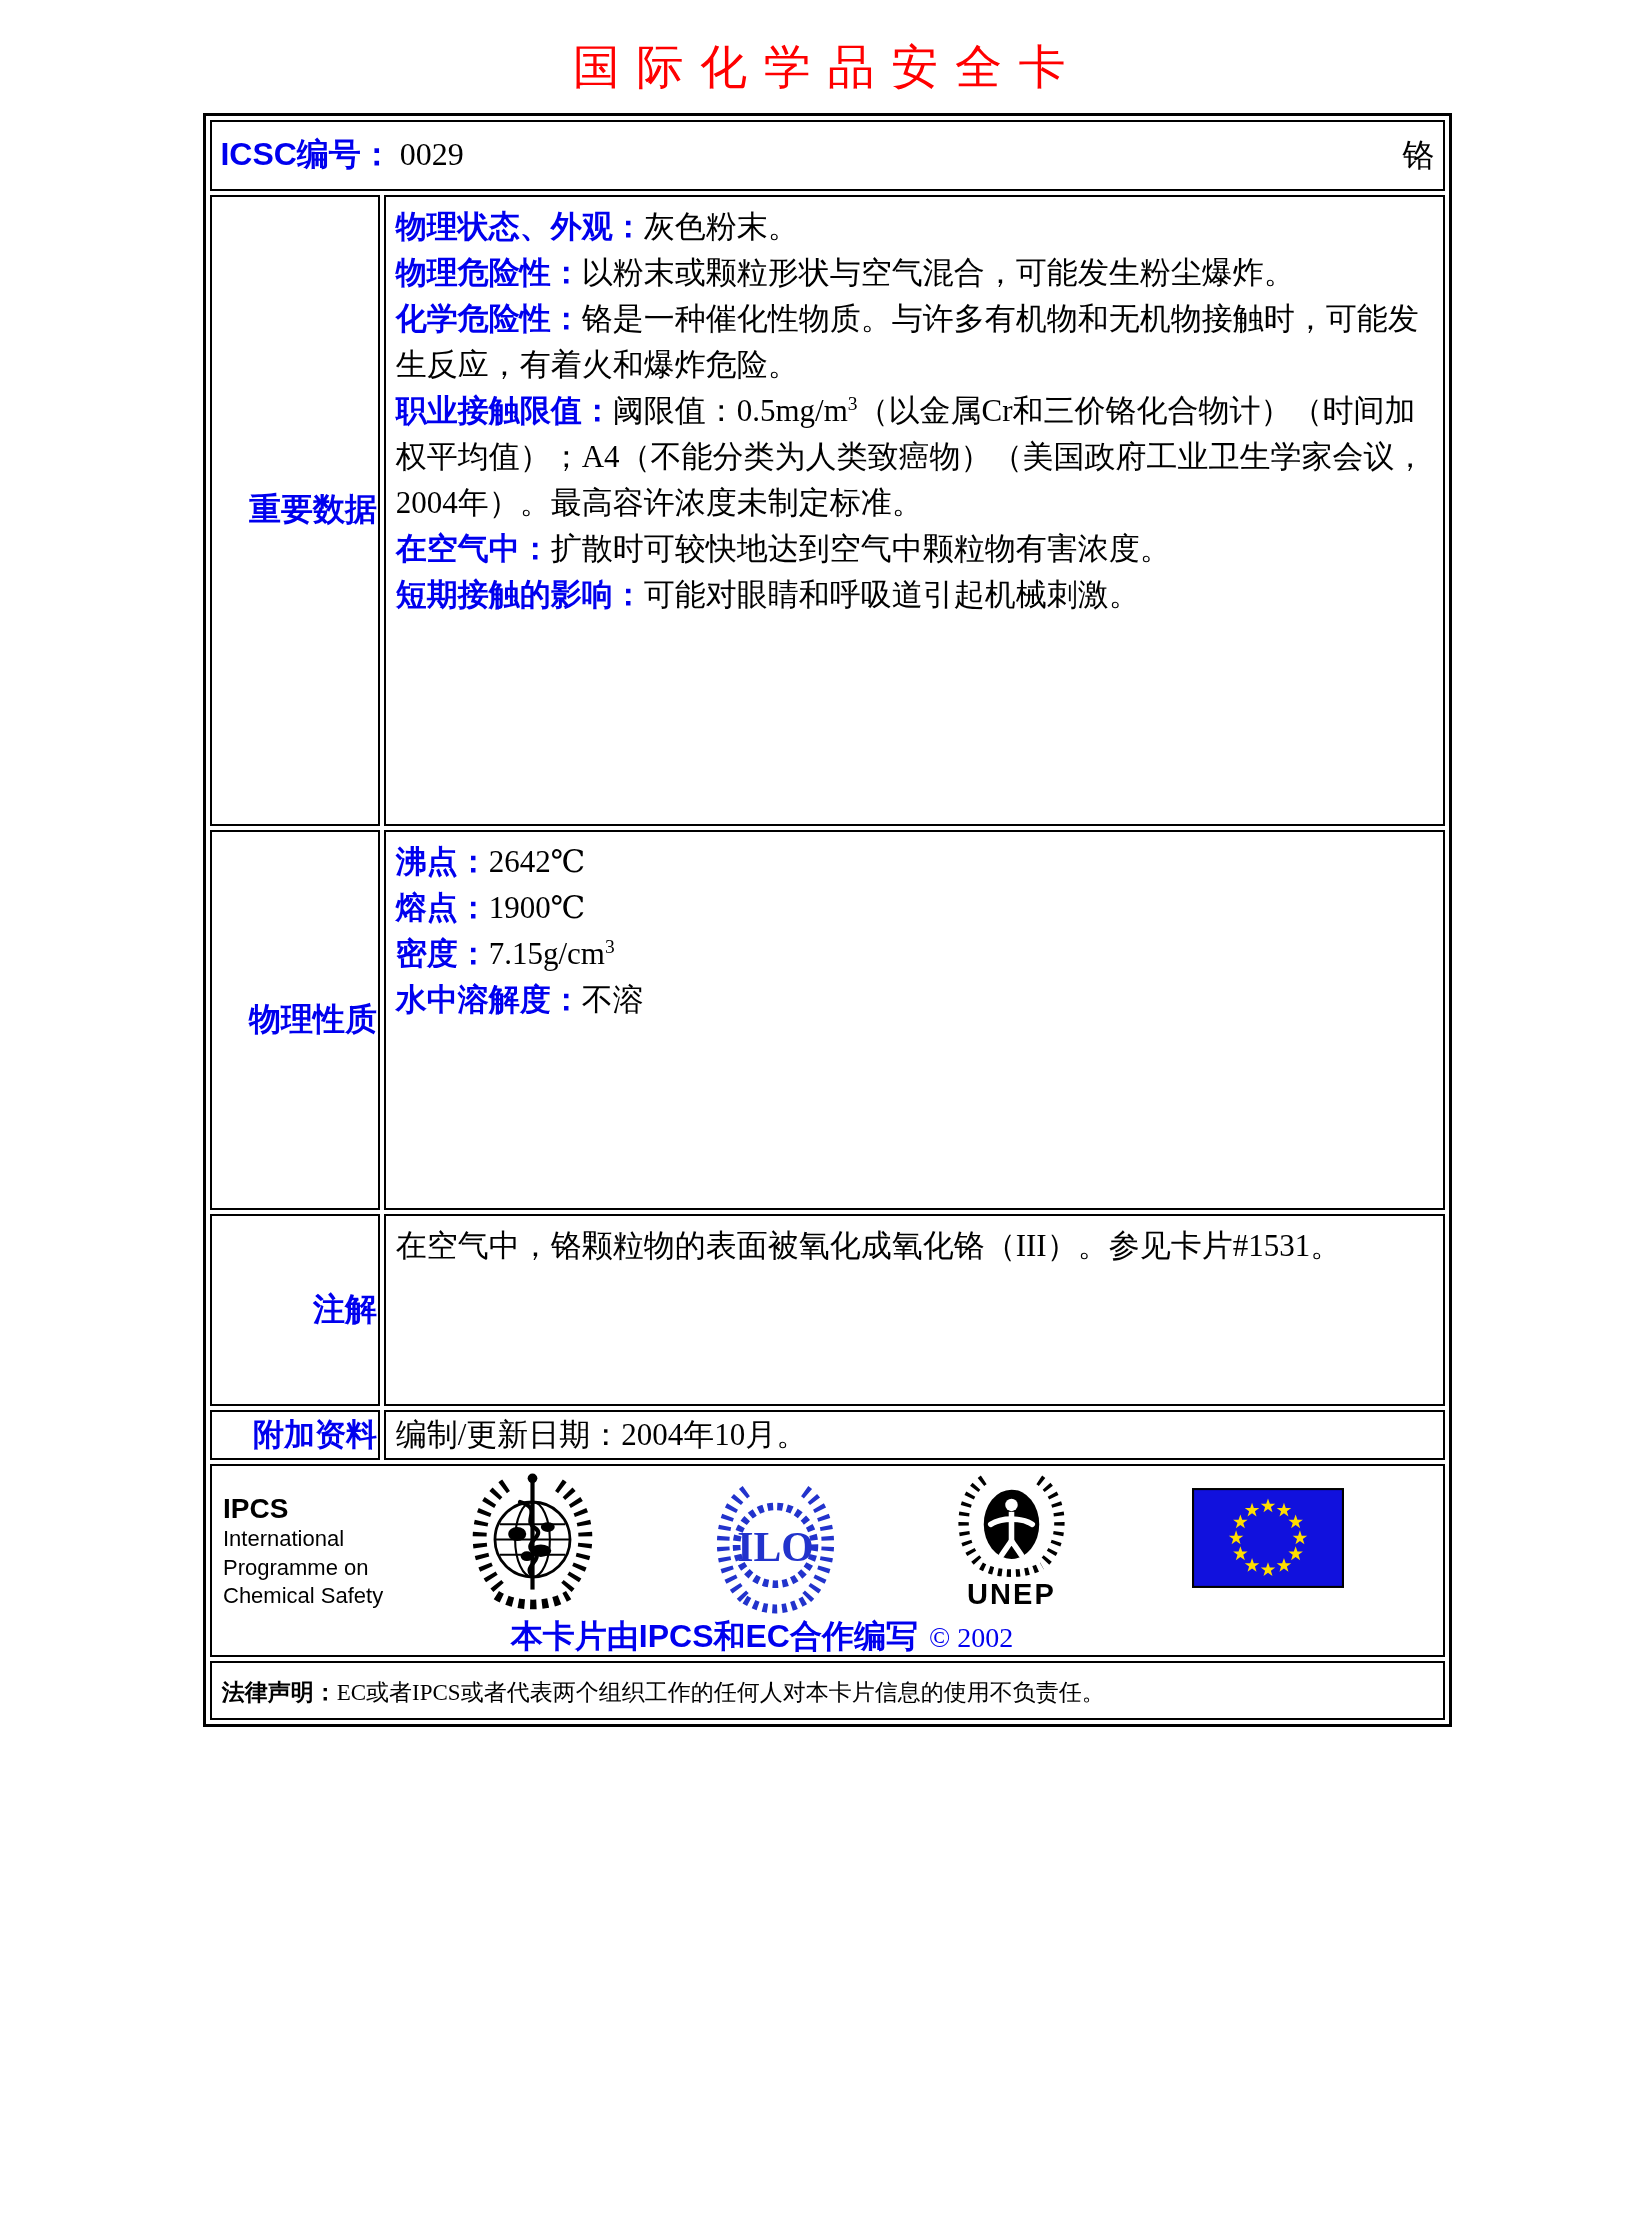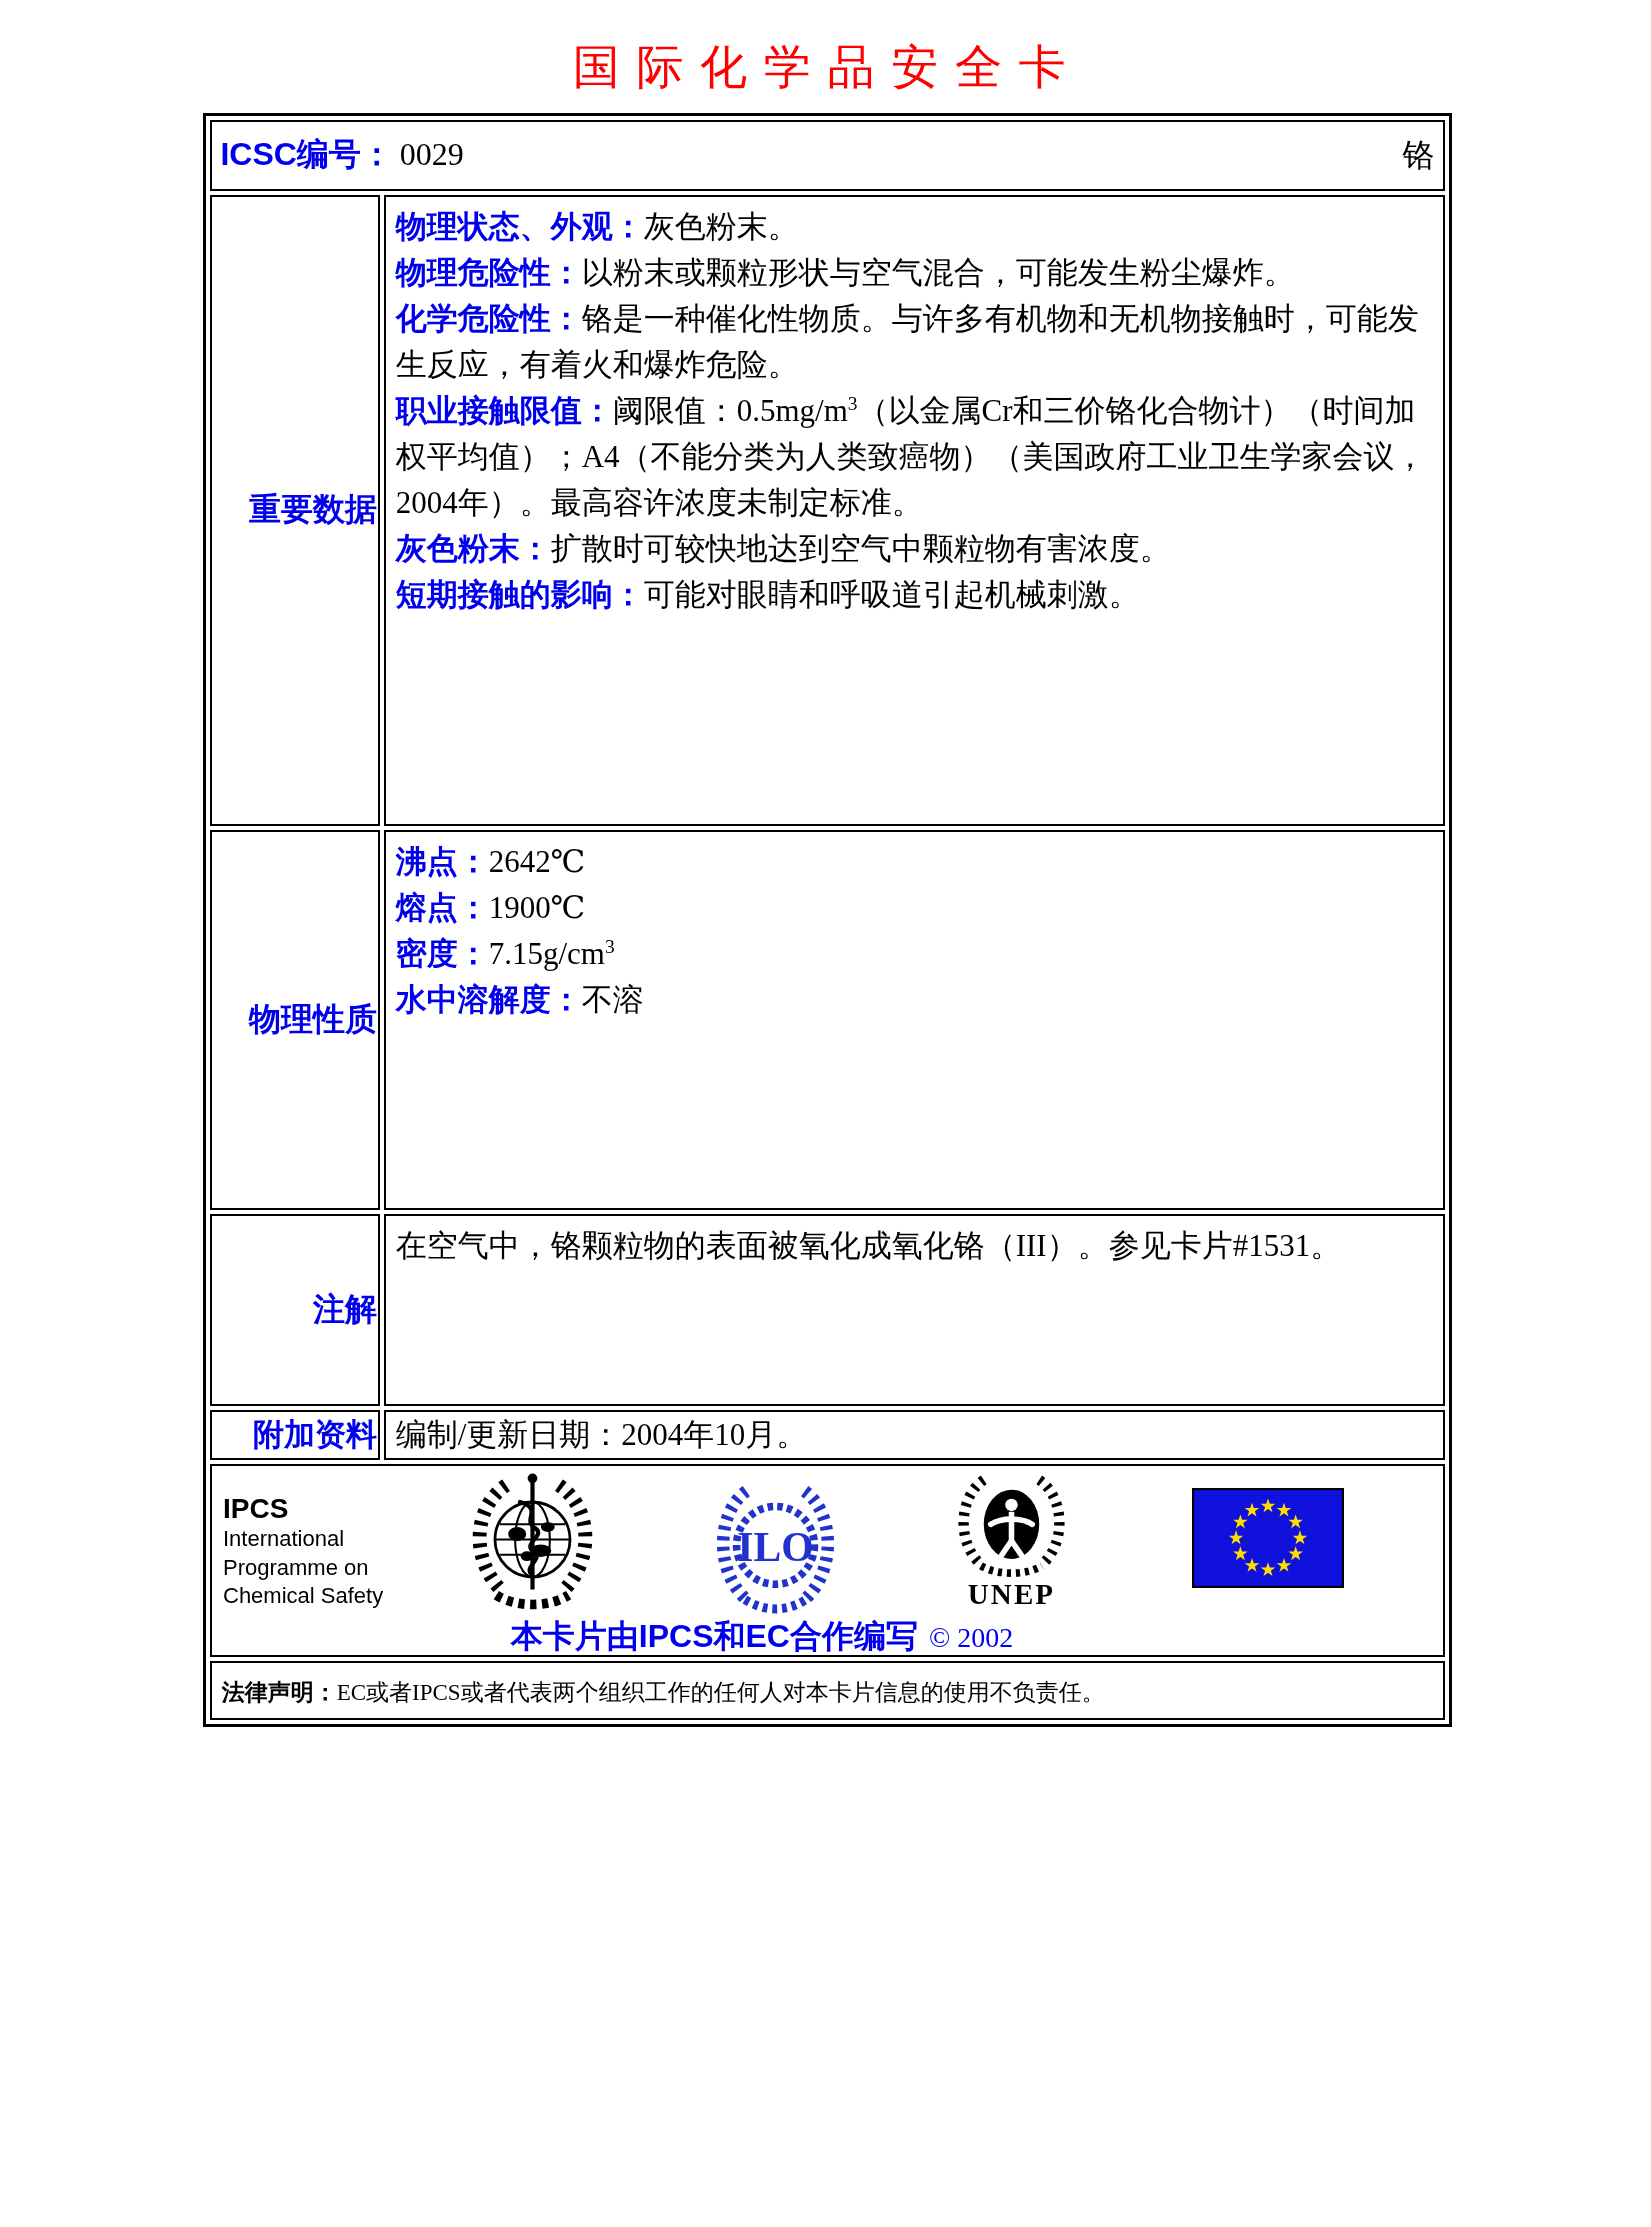--- a/index.html
+++ b/index.html
@@ -36,21 +36,21 @@
 
   td.logoscell{height:189px;padding:0;position:relative;}
   .ipcs-block{position:absolute;left:11px;top:26.5px;
       font-family:Liberation Sans, sans-serif;color:#000;}
   .ipcs-title{font-size:28px;font-weight:bold;line-height:33px;}
   .ipcs-line{font-size:22px;line-height:28.5px;}
   .logo{position:absolute;}
   .who-logo{left:251px;top:4.2px;}
   .ilo-logo{left:494px;top:14px;}
   .unep-wrap{position:absolute;left:730px;top:7px;width:139px;text-align:center;}
-  .unep-text{font-family:Liberation Serif, serif;font-weight:bold;
+  .unep-text{font-family:Liberation Sans, sans-serif;font-weight:bold;
       font-size:29px;letter-spacing:2.1px;margin-top:0px;color:#000;line-height:31px;}
   .eu-flag{left:980px;top:22px;}
   .caption{position:absolute;left:0;top:149px;width:1100px;text-align:center;white-space:nowrap;}
   .cap-main{color:#0000EE;font-weight:bold;font-size:32px;
       font-family:"Liberation Sans","DejaVu Sans",sans-serif;}
   .cap-copy{color:#0000EE;font-size:28px;margin-left:11px;
       font-family:"Liberation Serif","DejaVu Serif",serif;}
 
   td.legalcell{height:36px;padding:11px 9.7px 7px 9.7px;font-size:23px;line-height:36px;vertical-align:top;}
   .legal-label{font-family:"Liberation Sans","DejaVu Sans",sans-serif;font-weight:bold;}
@@ -74,21 +74,21 @@
     </td>
   </tr>
 
   <tr>
     <td class="lblcell"><span>重要数据</span></td>
     <td class="content imp-h">
       <div class="entry"><span class="flabel">物理状态、外观：</span><span>灰色粉末。</span></div>
       <div class="entry"><span class="flabel">物理危险性：</span><span>以粉末或颗粒形状与空气混合，可能发生粉尘爆炸。</span></div>
       <div class="entry"><span class="flabel">化学危险性：</span><span>铬是一种催化性物质。与许多有机物和无机物接触时，可能发生反应，有着火和爆炸危险。</span></div>
       <div class="entry"><span class="flabel">职业接触限值：</span><span>阈限值：0.5mg/m</span><sup class="fsup">3</sup><span>（以金属Cr和三价铬化合物计）（时间加权平均值）；A4（不能分类为人类致癌物）（美国政府工业卫生学家会议，2004年）。最高容许浓度未制定标准。</span></div>
-      <div class="entry"><span class="flabel">灰色粉末：</span><span>扩散时可较快地达到空气中颗粒物有害浓度。</span></div>
+      <div class="entry"><span class="flabel">在空气中：</span><span>扩散时可较快地达到空气中颗粒物有害浓度。</span></div>
       <div class="entry"><span class="flabel">短期接触的影响：</span><span>可能对眼睛和呼吸道引起机械刺激。</span></div>
     </td>
   </tr>
 
   <tr>
     <td class="lblcell"><span>物理性质</span></td>
     <td class="content phy-h">
       <div class="entry"><span class="flabel">沸点：</span><span>2642℃</span></div>
       <div class="entry"><span class="flabel">熔点：</span><span>1900℃</span></div>
       <div class="entry"><span class="flabel">密度：</span><span>7.15g/cm</span><sup class="fsup">3</sup></div>

